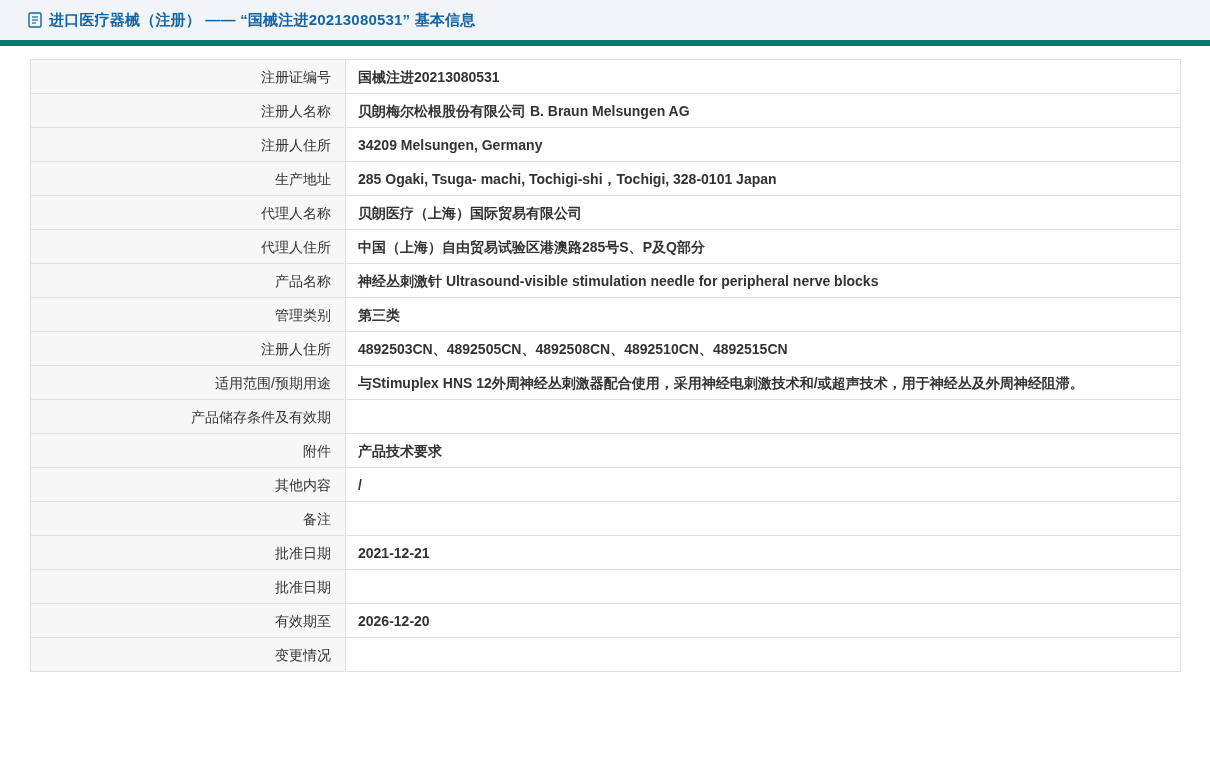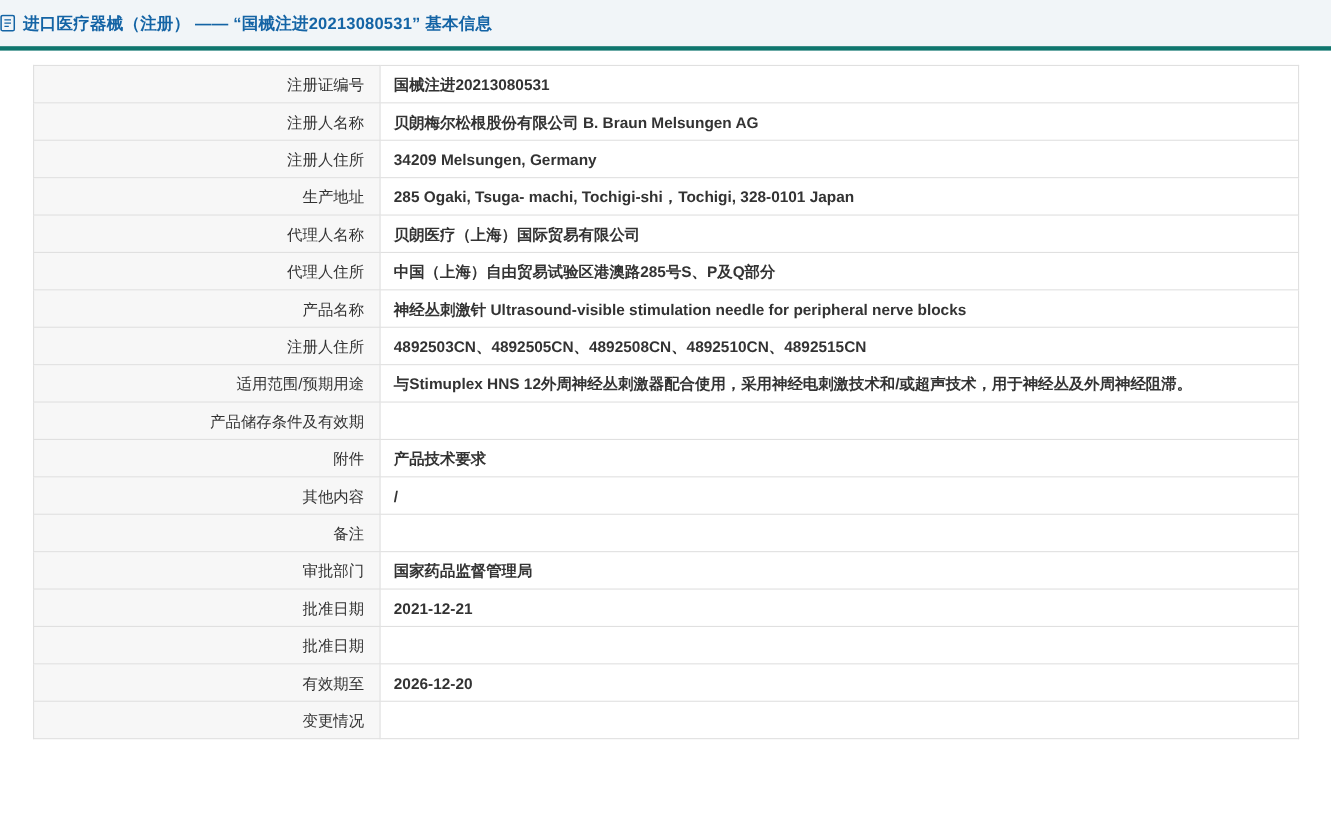--- a/index.html
+++ b/index.html
@@ -8,23 +8,24 @@
     height: 762px;
     overflow: hidden;
     background: #ffffff;
     font-family: "Liberation Sans", "DejaVu Sans", sans-serif;
   }
   
   .topbar {
     width: 100%;
     height: 46px;
     background: #f1f5f8;
-    border-bottom: 4px solid #0f766e;
+    border-bottom: 6px solid #0f766e;
     display: flex;
     align-items: center;
+    padding-left: 28px;
   }
   .doc-icon {
     width: 14px;
     height: 16px;
     margin-right: 7px;
     display: inline-block;
     flex: 0 0 auto;
   }
   .doc-icon svg { display: block; }
   .topbar-title {
@@ -108,20 +109,24 @@
         </tr>
         <tr>
           <td class="label-cell">代理人住所</td>
           <td class="value-cell">中国（上海）自由贸易试验区港澳路285号S、P及Q部分</td>
         </tr>
         <tr>
           <td class="label-cell">产品名称</td>
           <td class="value-cell">神经丛刺激针 Ultrasound-visible stimulation needle for peripheral nerve blocks</td>
         </tr>
         <tr>
+          <td class="label-cell">管理类别</td>
+          <td class="value-cell">第三类</td>
+        </tr>
+        <tr>
           <td class="label-cell">注册人住所</td>
           <td class="value-cell">4892503CN、4892505CN、4892508CN、4892510CN、4892515CN</td>
         </tr>
         <tr>
           <td class="label-cell">适用范围/预期用途</td>
           <td class="value-cell">与Stimuplex HNS 12外周神经丛刺激器配合使用，采用神经电刺激技术和/或超声技术，用于神经丛及外周神经阻滞。</td>
         </tr>
         <tr>
           <td class="label-cell">产品储存条件及有效期</td>
           <td class="value-cell"></td>
@@ -132,24 +137,20 @@
         </tr>
         <tr>
           <td class="label-cell">其他内容</td>
           <td class="value-cell">/</td>
         </tr>
         <tr>
           <td class="label-cell">备注</td>
           <td class="value-cell"></td>
         </tr>
         <tr>
-          <td class="label-cell">审批部门</td>
-          <td class="value-cell">国家药品监督管理局</td>
-        </tr>
-        <tr>
           <td class="label-cell">批准日期</td>
           <td class="value-cell">2021-12-21</td>
         </tr>
         <tr>
           <td class="label-cell">批准日期</td>
           <td class="value-cell"></td>
         </tr>
         <tr>
           <td class="label-cell">有效期至</td>
           <td class="value-cell">2026-12-20</td>

